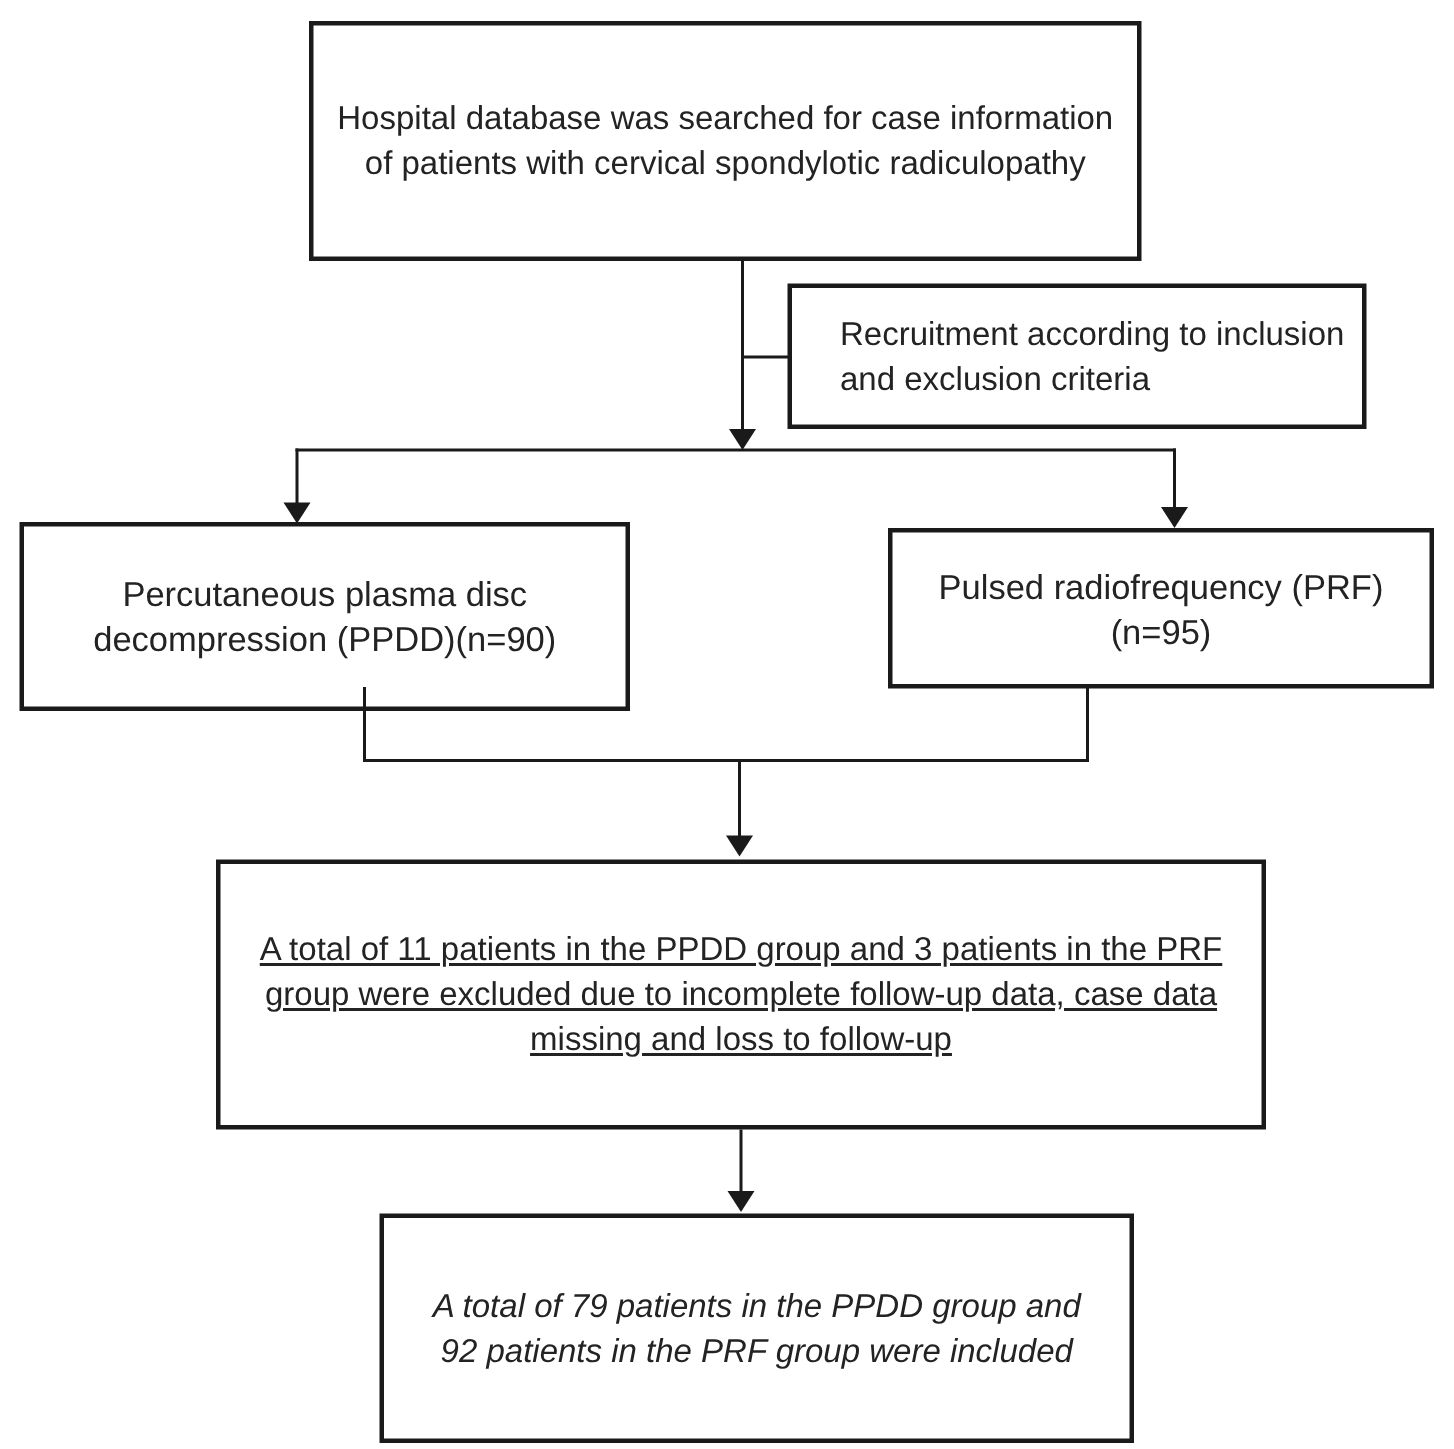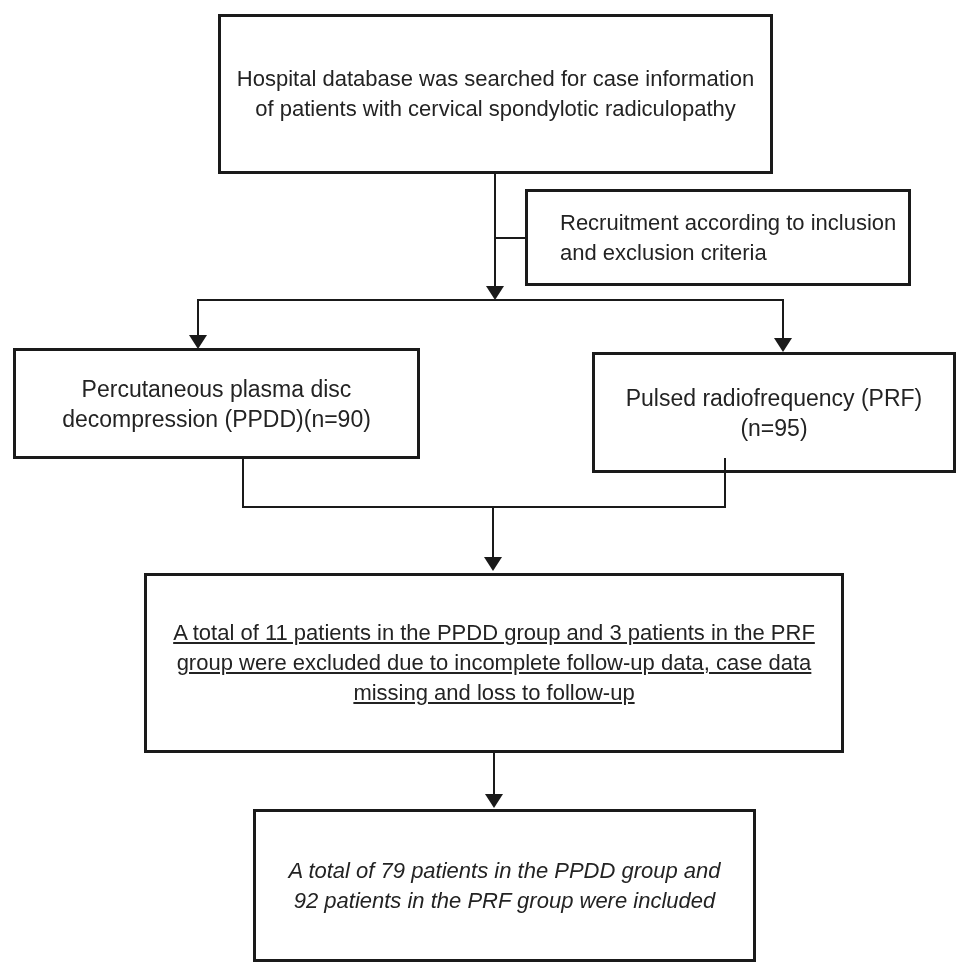--- a/index.html
+++ b/index.html
@@ -19,25 +19,25 @@
     background: #ffffff;
     display: flex;
     align-items: center;
     justify-content: center;
     text-align: center;
     font-size: 22px;
     line-height: 30px;
     color: #232323;
   }
   .node-text { white-space: pre-line; display: block; }
-  #n-search    { left: 218px; top: 14px;  width: 555px; height: 160px; }
+  #n-search    { left: 206px; top: 14px;  width: 555px; height: 160px; }
   #n-recruit   { left: 525px; top: 189px; width: 386px; height: 97px;
                  justify-content: flex-start; text-align: left; padding-left: 32px; }
-  #n-ppdd      { left: 13px;  top: 348px; width: 407px; height: 111px; font-size: 23px; }
-  #n-prf       { left: 592px; top: 352px; width: 364px; height: 121px; font-size: 23px; }
+  #n-ppdd      { left: 13px;  top: 348px; width: 407px; height: 126px; font-size: 23px; }
+  #n-prf       { left: 592px; top: 352px; width: 364px; height: 107px; font-size: 23px; }
   #n-excluded  { left: 144px; top: 573px; width: 700px; height: 180px; text-decoration: underline; }
   #n-included  { left: 253px; top: 809px; width: 503px; height: 153px; font-style: italic; }
 
   .vline, .hline { position: absolute; background: #1a1a1a; }
   .vline { width: 2px; }
   .hline { height: 2px; }
   #l-top-down     { left: 494px; top: 174px; height: 116px; }
   #l-recruit-stub { left: 494px; top: 237px; width: 32px; }
   #l-branch       { left: 197px; top: 299px; width: 587px; }
   #l-left-stub    { left: 197px; top: 299px; height: 37px; }

